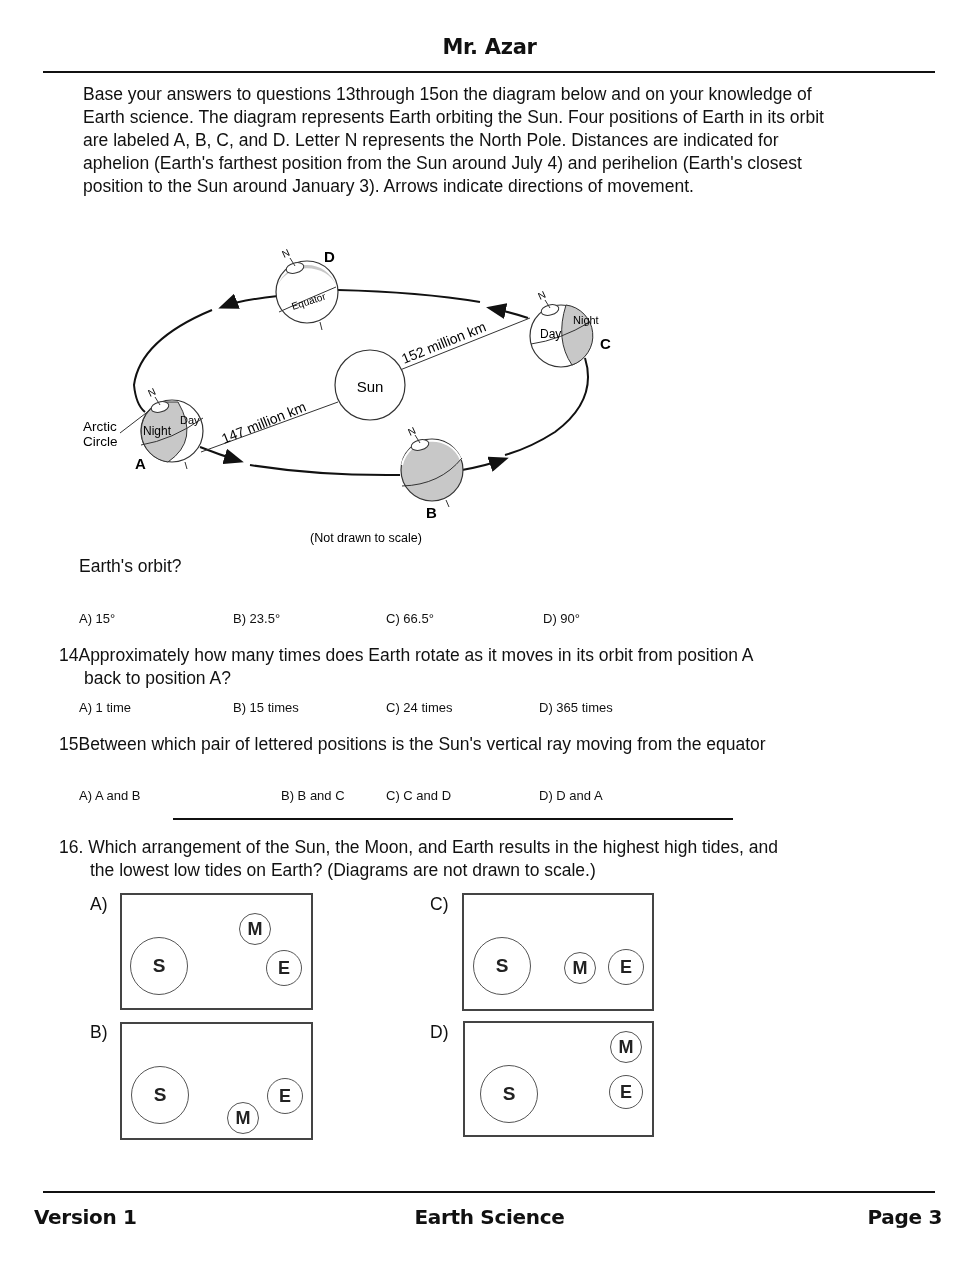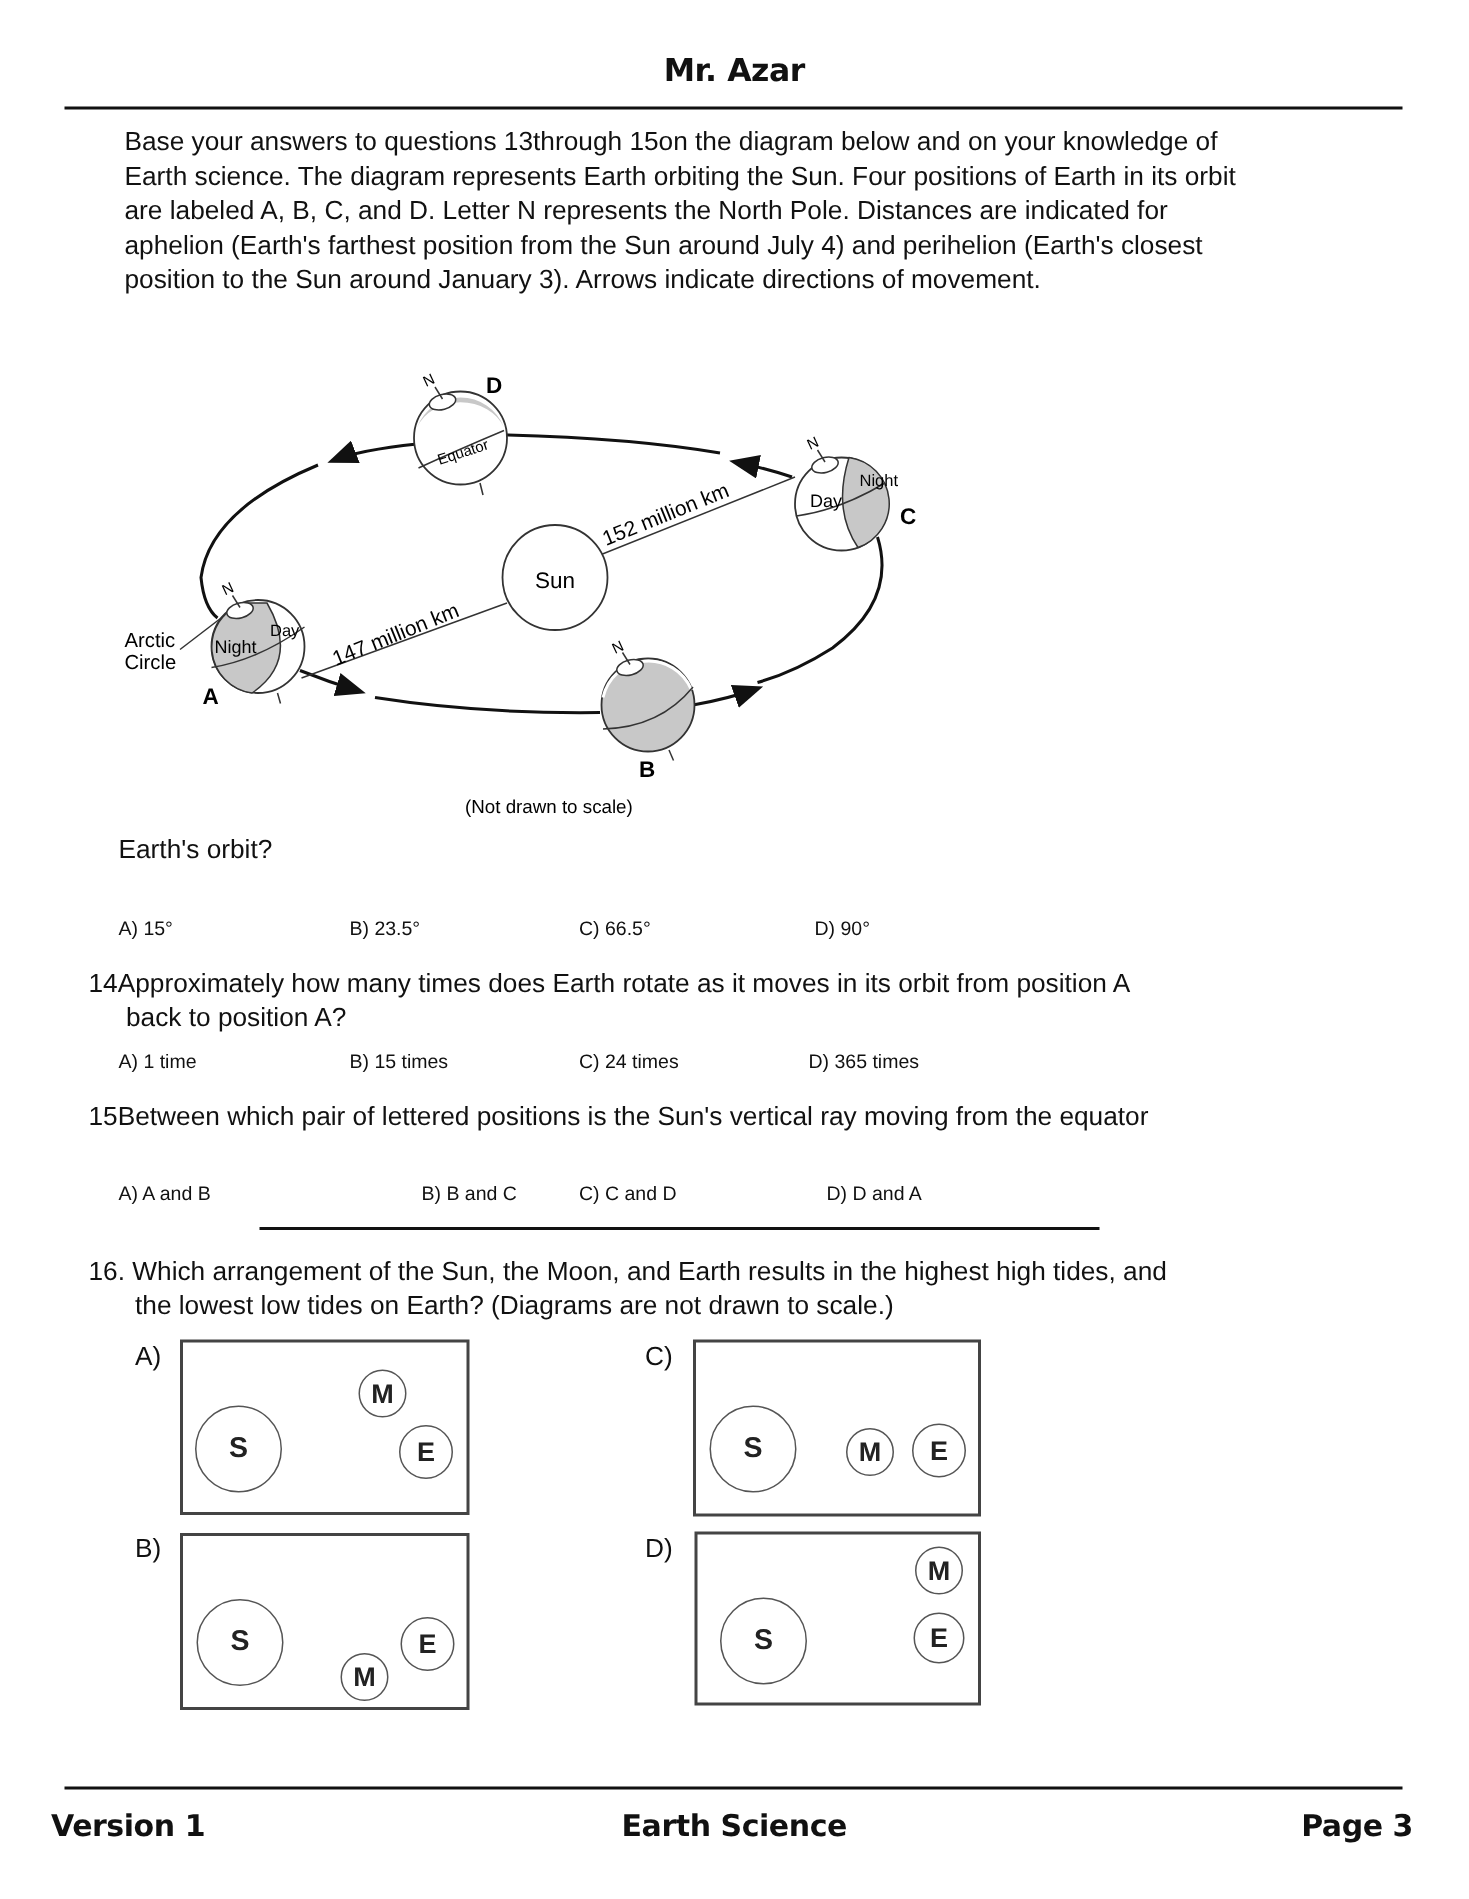--- a/index.html
+++ b/index.html
@@ -143,21 +143,21 @@
   <span style="left:539px;">D)  365 times</span>
 </div>
 
 <div class="abs q-text" style="left:59px; top:733px;">
   <div>15Between which pair of lettered positions is the Sun's vertical ray moving from the equator</div>
 </div>
 <div class="abs choices" style="left:0; top:788px; width:870px; height:22px;">
   <span style="left:79px;">A)  A and B</span>
   <span style="left:233px;margin-left:48px;">B)  B and C</span>
   <span style="left:386px;">C)  C and D</span>
-  <span style="left:539px;margin-left:12px;">D)  D and A</span>
+  <span style="left:539px;">D)  D and A</span>
 </div>
 
 <div class="abs rule" style="left:173px; top:818px; width:560px; height:2px;"></div>
 
 <div class="abs q-text" style="left:59px; top:836px;">
   <div>16. Which arrangement of the Sun, the Moon, and Earth results in the highest high tides, and</div>
   <div style="padding-left:31px;">the lowest low tides on Earth? (Diagrams are not drawn to scale.)</div>
 </div>
 
 <div class="abs tide-label" style="left:90px; top:894px;">A)</div>

